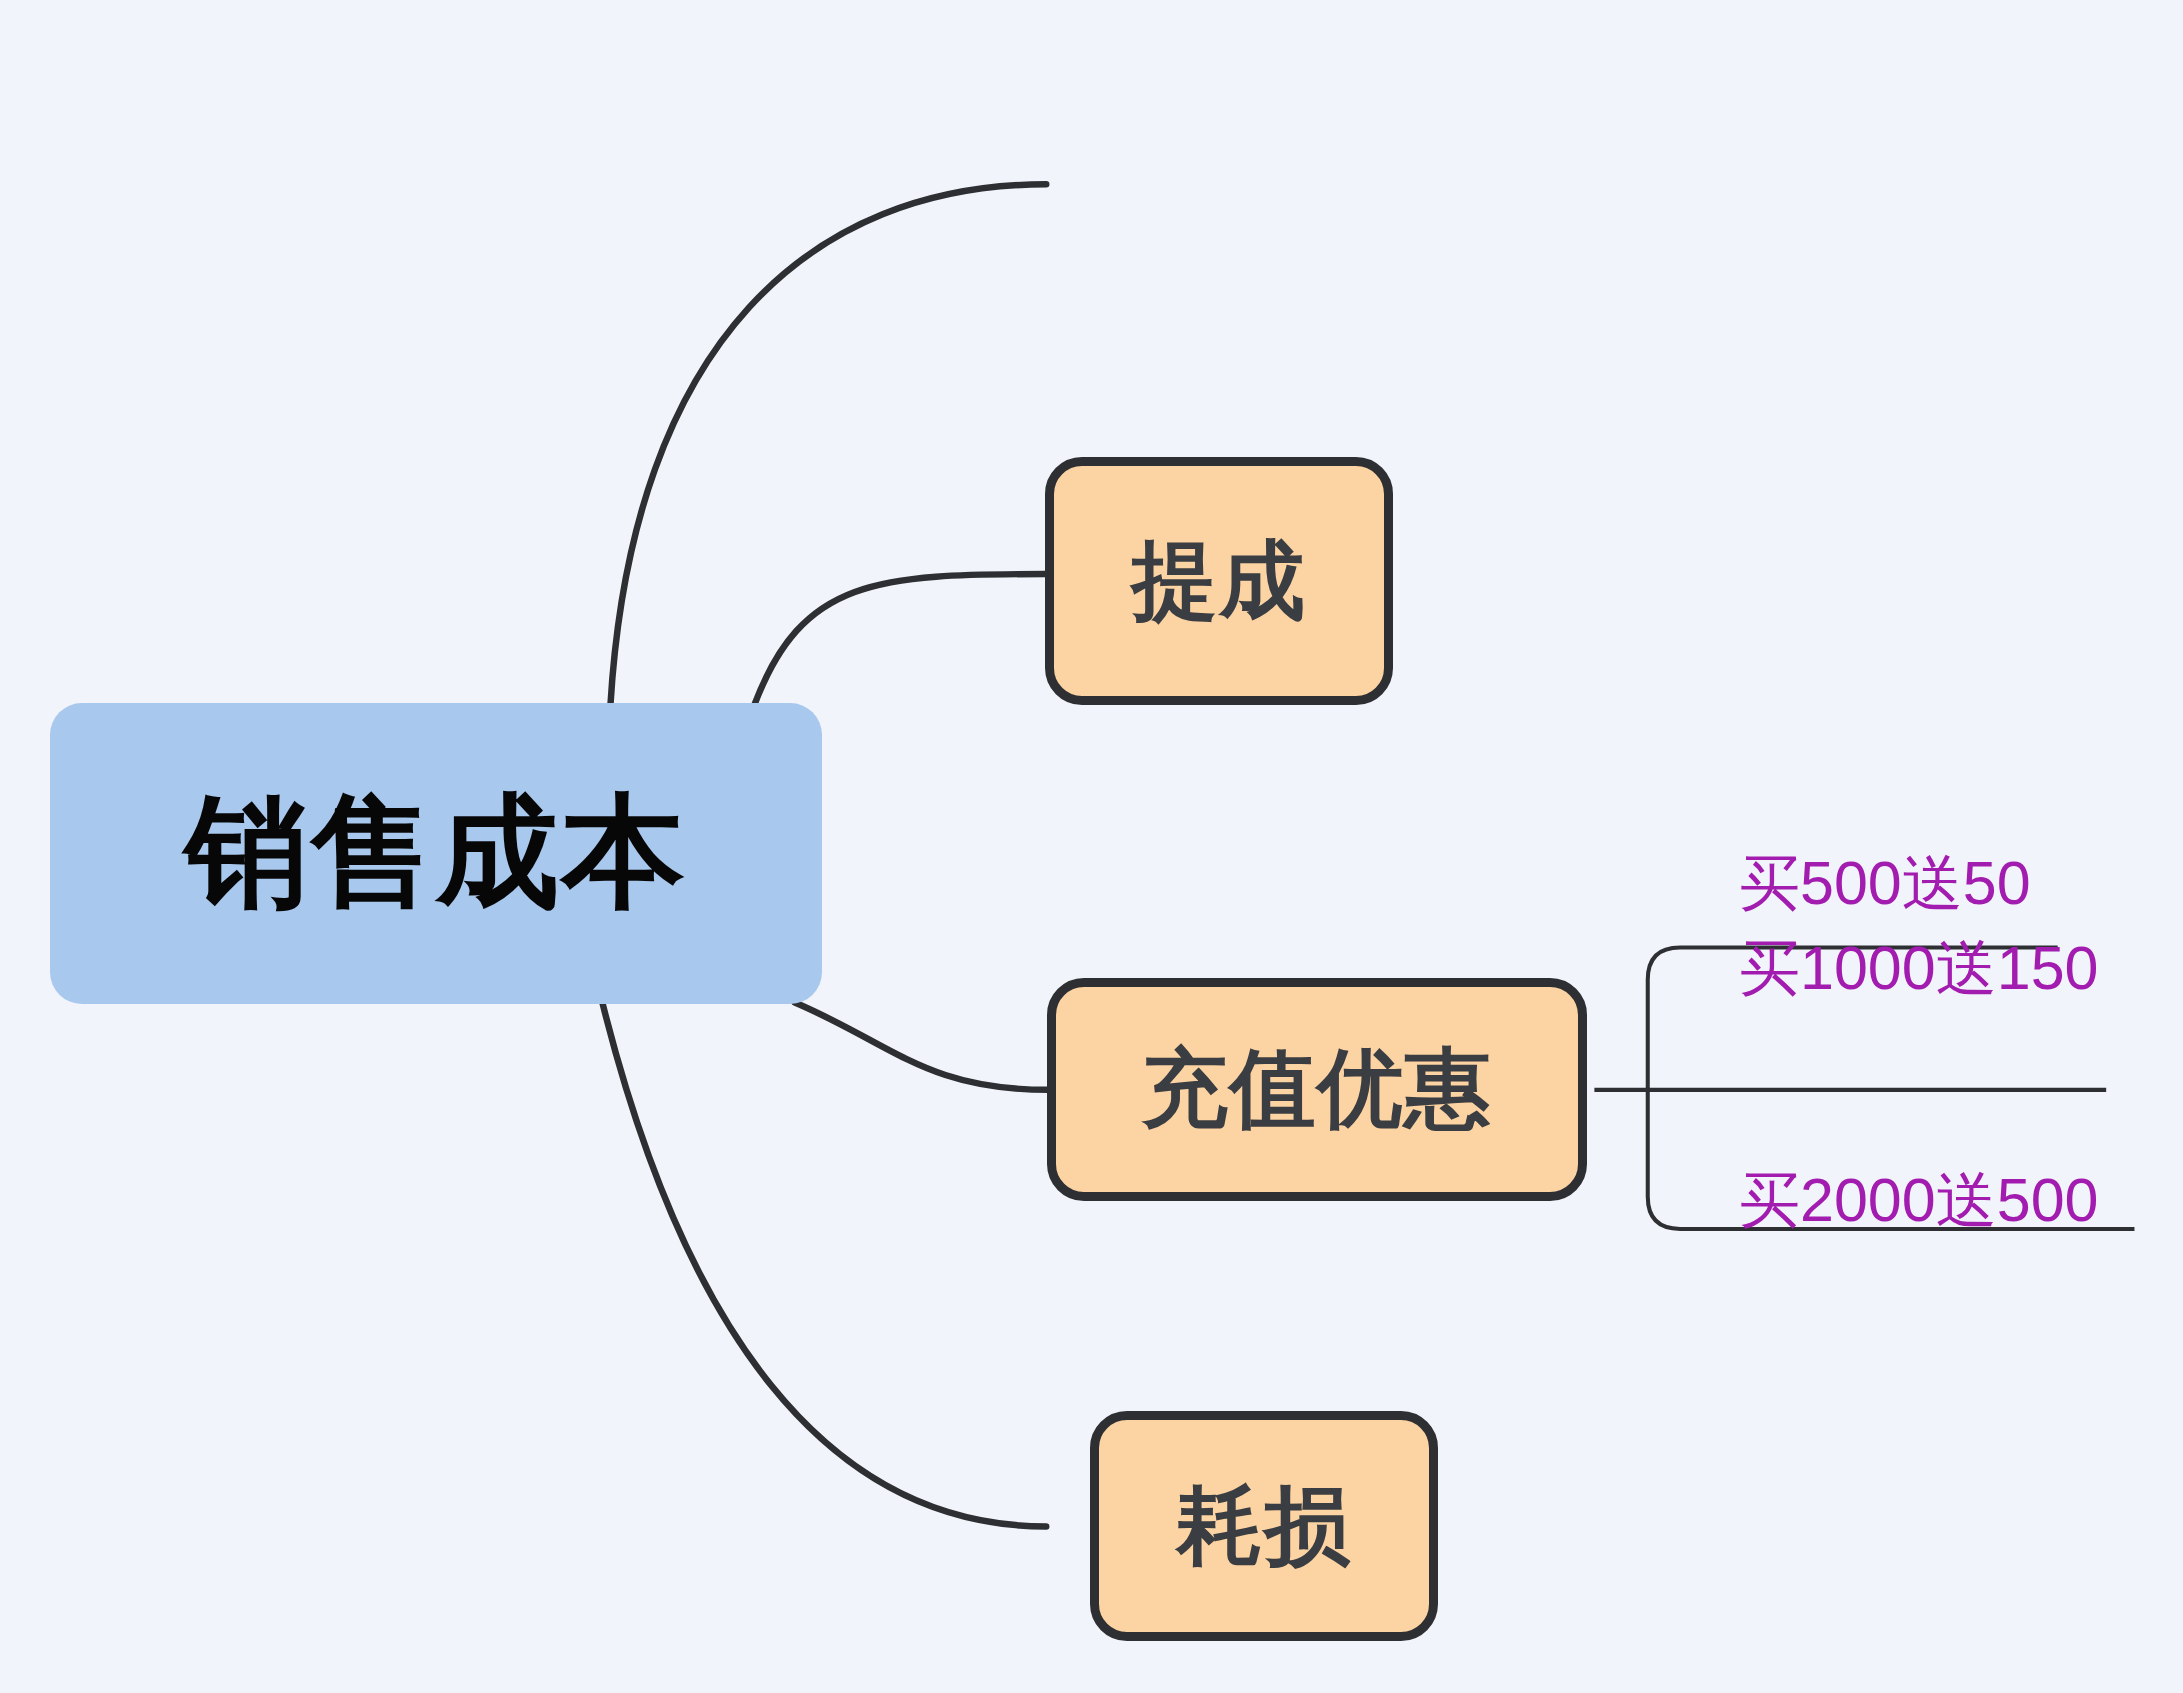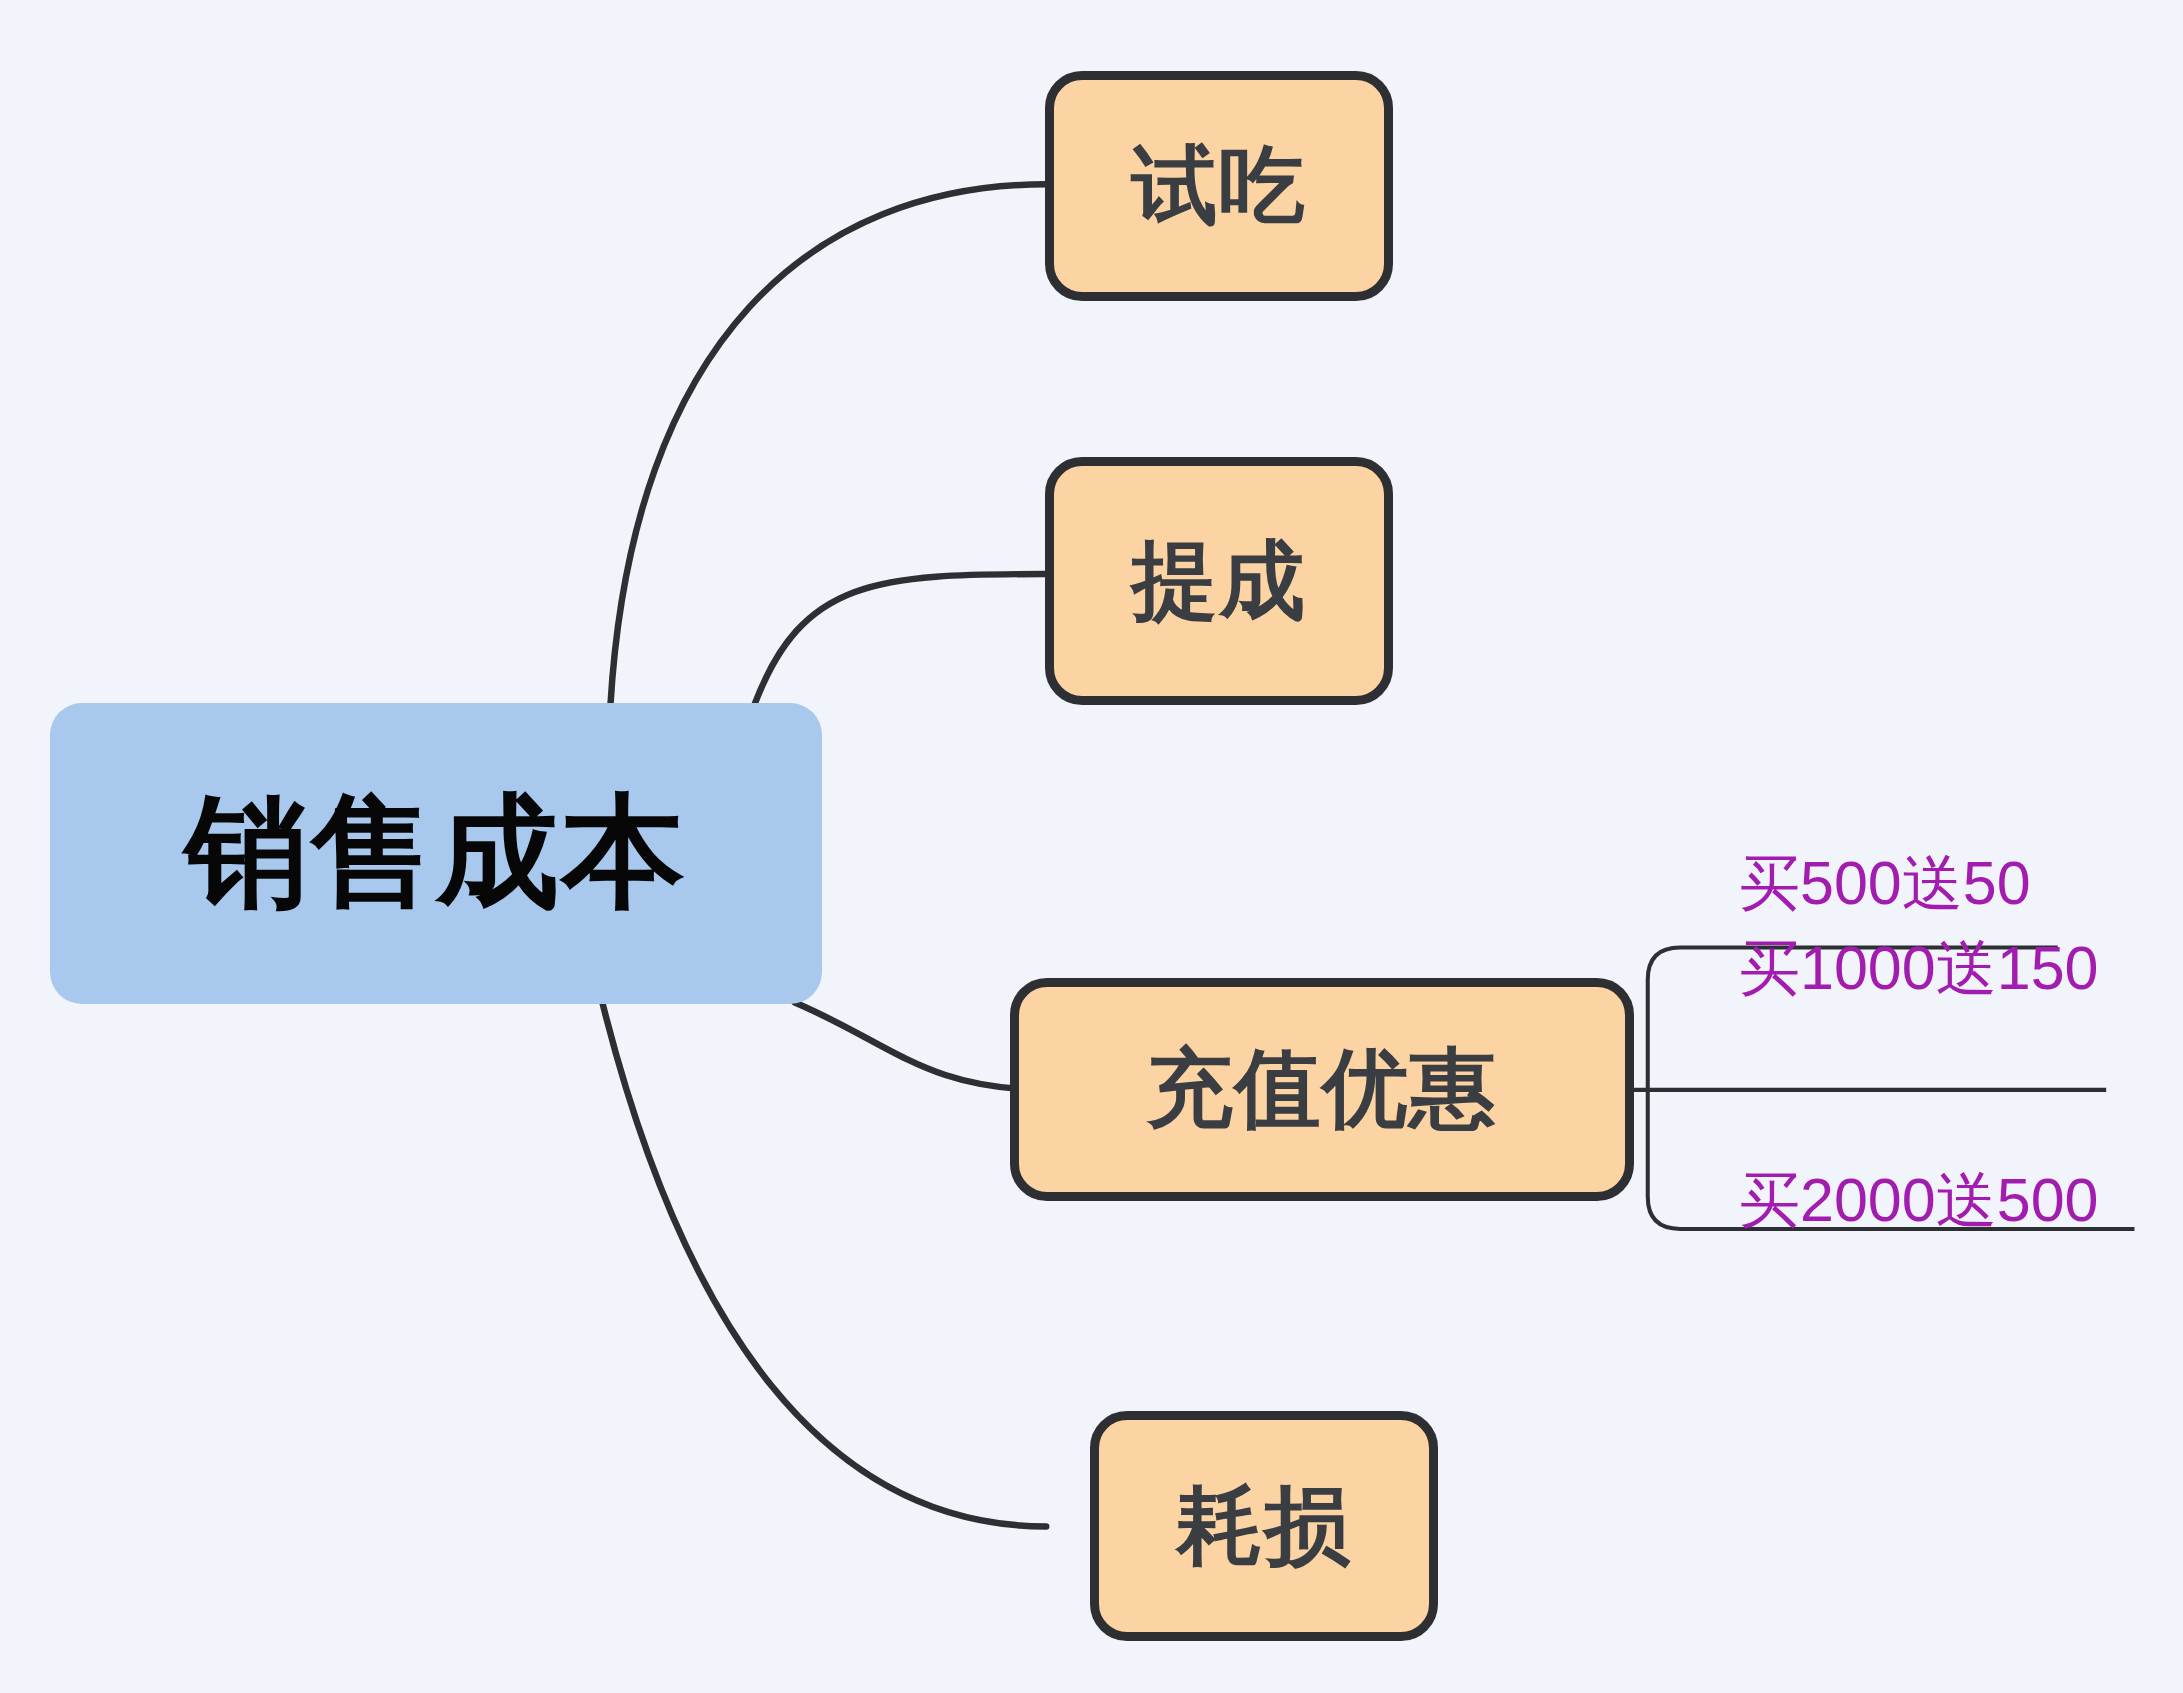--- a/index.html
+++ b/index.html
@@ -45,21 +45,21 @@
     border: 9px solid #2d2f33;
     border-radius: 37px;
     color: #3a3d42;
     font-size: 86px;
     font-weight: 700;
     letter-spacing: 1.6px;
   }
 
   .node-tasting   { left: 1045px; top: 71px;   width: 348px; height: 230px; }
   .node-commission{ left: 1045px; top: 457px;  width: 348px; height: 248px; }
-  .node-recharge  { left: 1010px; top: 978px; width: 624px; height: 223px; text-align: center; }
+  .node-recharge  { left: 1047px; top: 978px; width: 540px; height: 223px; text-align: center; }
   .node-wastage   { left: 1045px; top: 1411px; width: 348px; height: 230px; margin-left: 45px; }
 
   .leaf-label {
     position: absolute;
     left: 1739px;
     height: 70px;
     line-height: 70px;
     font-size: 61px;
     font-weight: 500;
     color: #a21caf;
@@ -83,23 +83,20 @@
     <path class="curve" d="M 983 1240 C 1105 1292 1145 1348 1297 1348"></path>
     <path class="curve" d="M 745 1240 C 845 1640 1020 1888 1294 1888"></path>
     <path class="branch" d="M 2545 1172 H 2078 Q 2038 1172 2038 1212 V 1480 Q 2038 1520 2078 1520 H 2640"></path>
     <path class="branch" d="M 1972 1348 H 2605"></path>
   </svg>
 
   <div class="node node-root">
     <span>销售成本</span>
   </div>
 
-  <div class="node node-child node-tasting">
-    <span>试吃</span>
-  </div>
 
   <div class="node node-child node-commission">
     <span>提成</span>
   </div>
 
   <div class="node node-child node-recharge">
     <span>充值优惠</span>
   </div>
 
   <div class="node node-child node-wastage">

